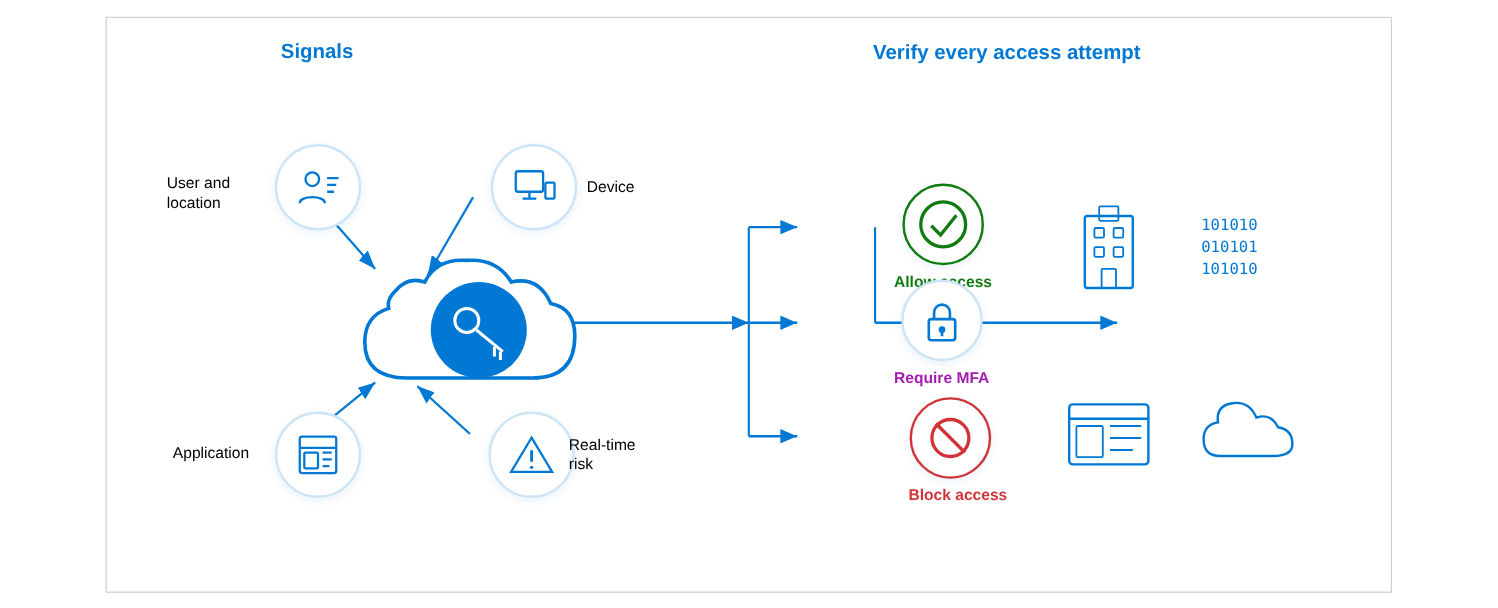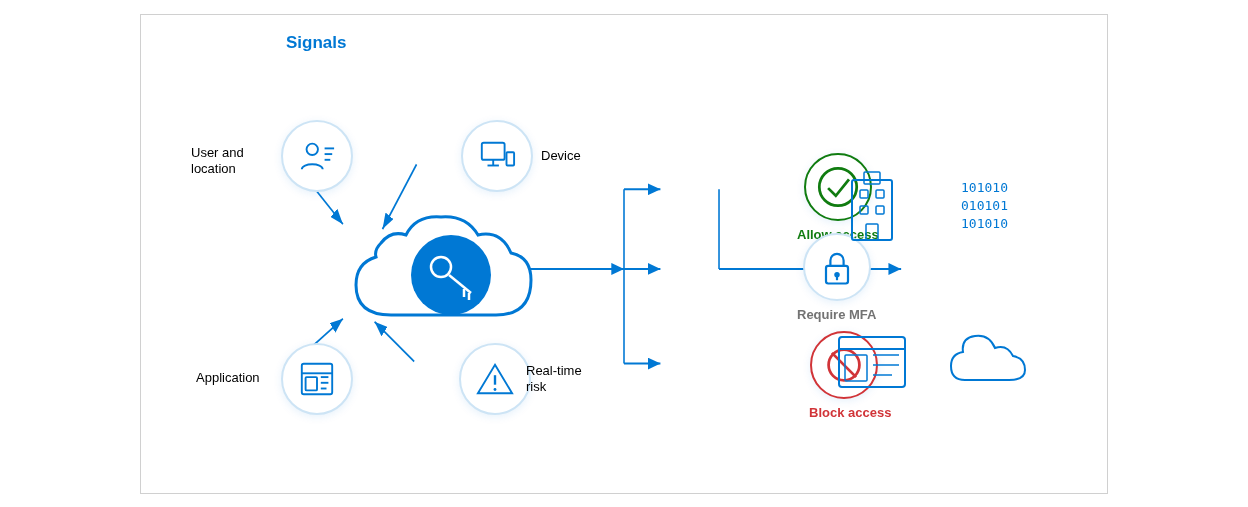--- a/index.html
+++ b/index.html
@@ -7,21 +7,21 @@
       width: 1248px;
       height: 507px;
       background: #fff;
       font-family: 'Segoe UI', Arial, sans-serif;
       overflow: hidden;
       display: flex;
       align-items: center;
       justify-content: center;
     }
     .diagram-wrapper {
-      width: 968px;
+      width: 1072px;
       height: 480px;
       border: 1px solid #d0d0d0;
       background: #fff;
       position: relative;
       display: flex;
       flex-direction: row;
       align-items: center;
     }
 
     
@@ -107,21 +107,21 @@
       align-items: center;
       justify-content: center;
       box-shadow: 0 2px 8px rgba(0,120,212,0.10);
     }
     .outcome-label {
       font-size: 13px;
       font-weight: 600;
       text-align: center;
     }
     .label-green { color: #107c10; }
-    .label-blue { color: #737373; }
+    .label-blue { color: #a21caf; }
     .label-red { color: #d13438; padding-left: 12px; }
 
     
     .arrows-svg {
       position: absolute;
       top: 0;
       left: 0;
       width: 100%;
       height: 100%;
       pointer-events: none;
@@ -221,20 +221,22 @@
 
   <div class="icon-circle" style="position:absolute; left:318px; top:328px;">
     <svg viewBox="0 0 40 40" fill="none" xmlns="http://www.w3.org/2000/svg">
       <polygon points="20,5 38,35 2,35" stroke="#0078d4" stroke-width="2" fill="none"></polygon>
       <line x1="20" y1="16" x2="20" y2="26" stroke="#0078d4" stroke-width="2.5"></line>
       <circle cx="20" cy="31" r="1.5" fill="#0078d4"></circle>
     </svg>
   </div>
   <div class="signal-label" style="left:385px; top:348px; line-height:1.3;">Real-time<br>risk</div>
 
+  <div class="section-title verify-title" style="left:630px; top:18px; width:240px; line-height:1.3;">Verify every access
+attempt</div>
 
   <div class="outcome-item" style="position:absolute; left:656px; top:138px;">
     <div class="outcome-circle" style="border-color:#107c10;">
       <svg viewBox="0 0 40 40" fill="none" xmlns="http://www.w3.org/2000/svg" width="44" height="44">
         <circle cx="20" cy="20" r="17" stroke="#107c10" stroke-width="2.5"></circle>
         <polyline points="11,21 18,28 30,13" stroke="#107c10" stroke-width="2.5" fill="none"></polyline>
       </svg>
     </div>
     <span class="outcome-label label-green">Allow access</span>
   </div>
@@ -268,21 +270,21 @@
       <rect x="18" y="20" width="8" height="8" rx="1" stroke="#0078d4" stroke-width="1.5"></rect>
       <rect x="34" y="20" width="8" height="8" rx="1" stroke="#0078d4" stroke-width="1.5"></rect>
       <rect x="18" y="36" width="8" height="8" rx="1" stroke="#0078d4" stroke-width="1.5"></rect>
       <rect x="34" y="36" width="8" height="8" rx="1" stroke="#0078d4" stroke-width="1.5"></rect>
       <rect x="24" y="54" width="12" height="16" rx="1" stroke="#0078d4" stroke-width="1.5"></rect>
 
       <rect x="22" y="2" width="16" height="12" rx="1" stroke="#0078d4" stroke-width="1.5"></rect>
     </svg>
   </div>
 
-  <div class="app-icon" style="position:absolute; right:68px; top:155px; width:80px; height:80px;">
+  <div class="app-icon" style="position:absolute; right:80px; top:155px; width:80px; height:80px;">
     <svg viewBox="0 0 80 80" fill="none" xmlns="http://www.w3.org/2000/svg" width="80" height="80">
       <text x="2" y="22" font-family="monospace" font-size="13" fill="#0078d4">101010</text>
       <text x="2" y="40" font-family="monospace" font-size="13" fill="#0078d4">010101</text>
       <text x="2" y="58" font-family="monospace" font-size="13" fill="#0078d4">101010</text>
     </svg>
   </div>
 
   <div class="app-icon" style="position:absolute; right:200px; top:320px; width:70px; height:55px;">
     <svg viewBox="0 0 70 55" fill="none" xmlns="http://www.w3.org/2000/svg" width="70" height="55">
       <rect x="2" y="2" width="66" height="50" rx="3" stroke="#0078d4" stroke-width="2"></rect>

